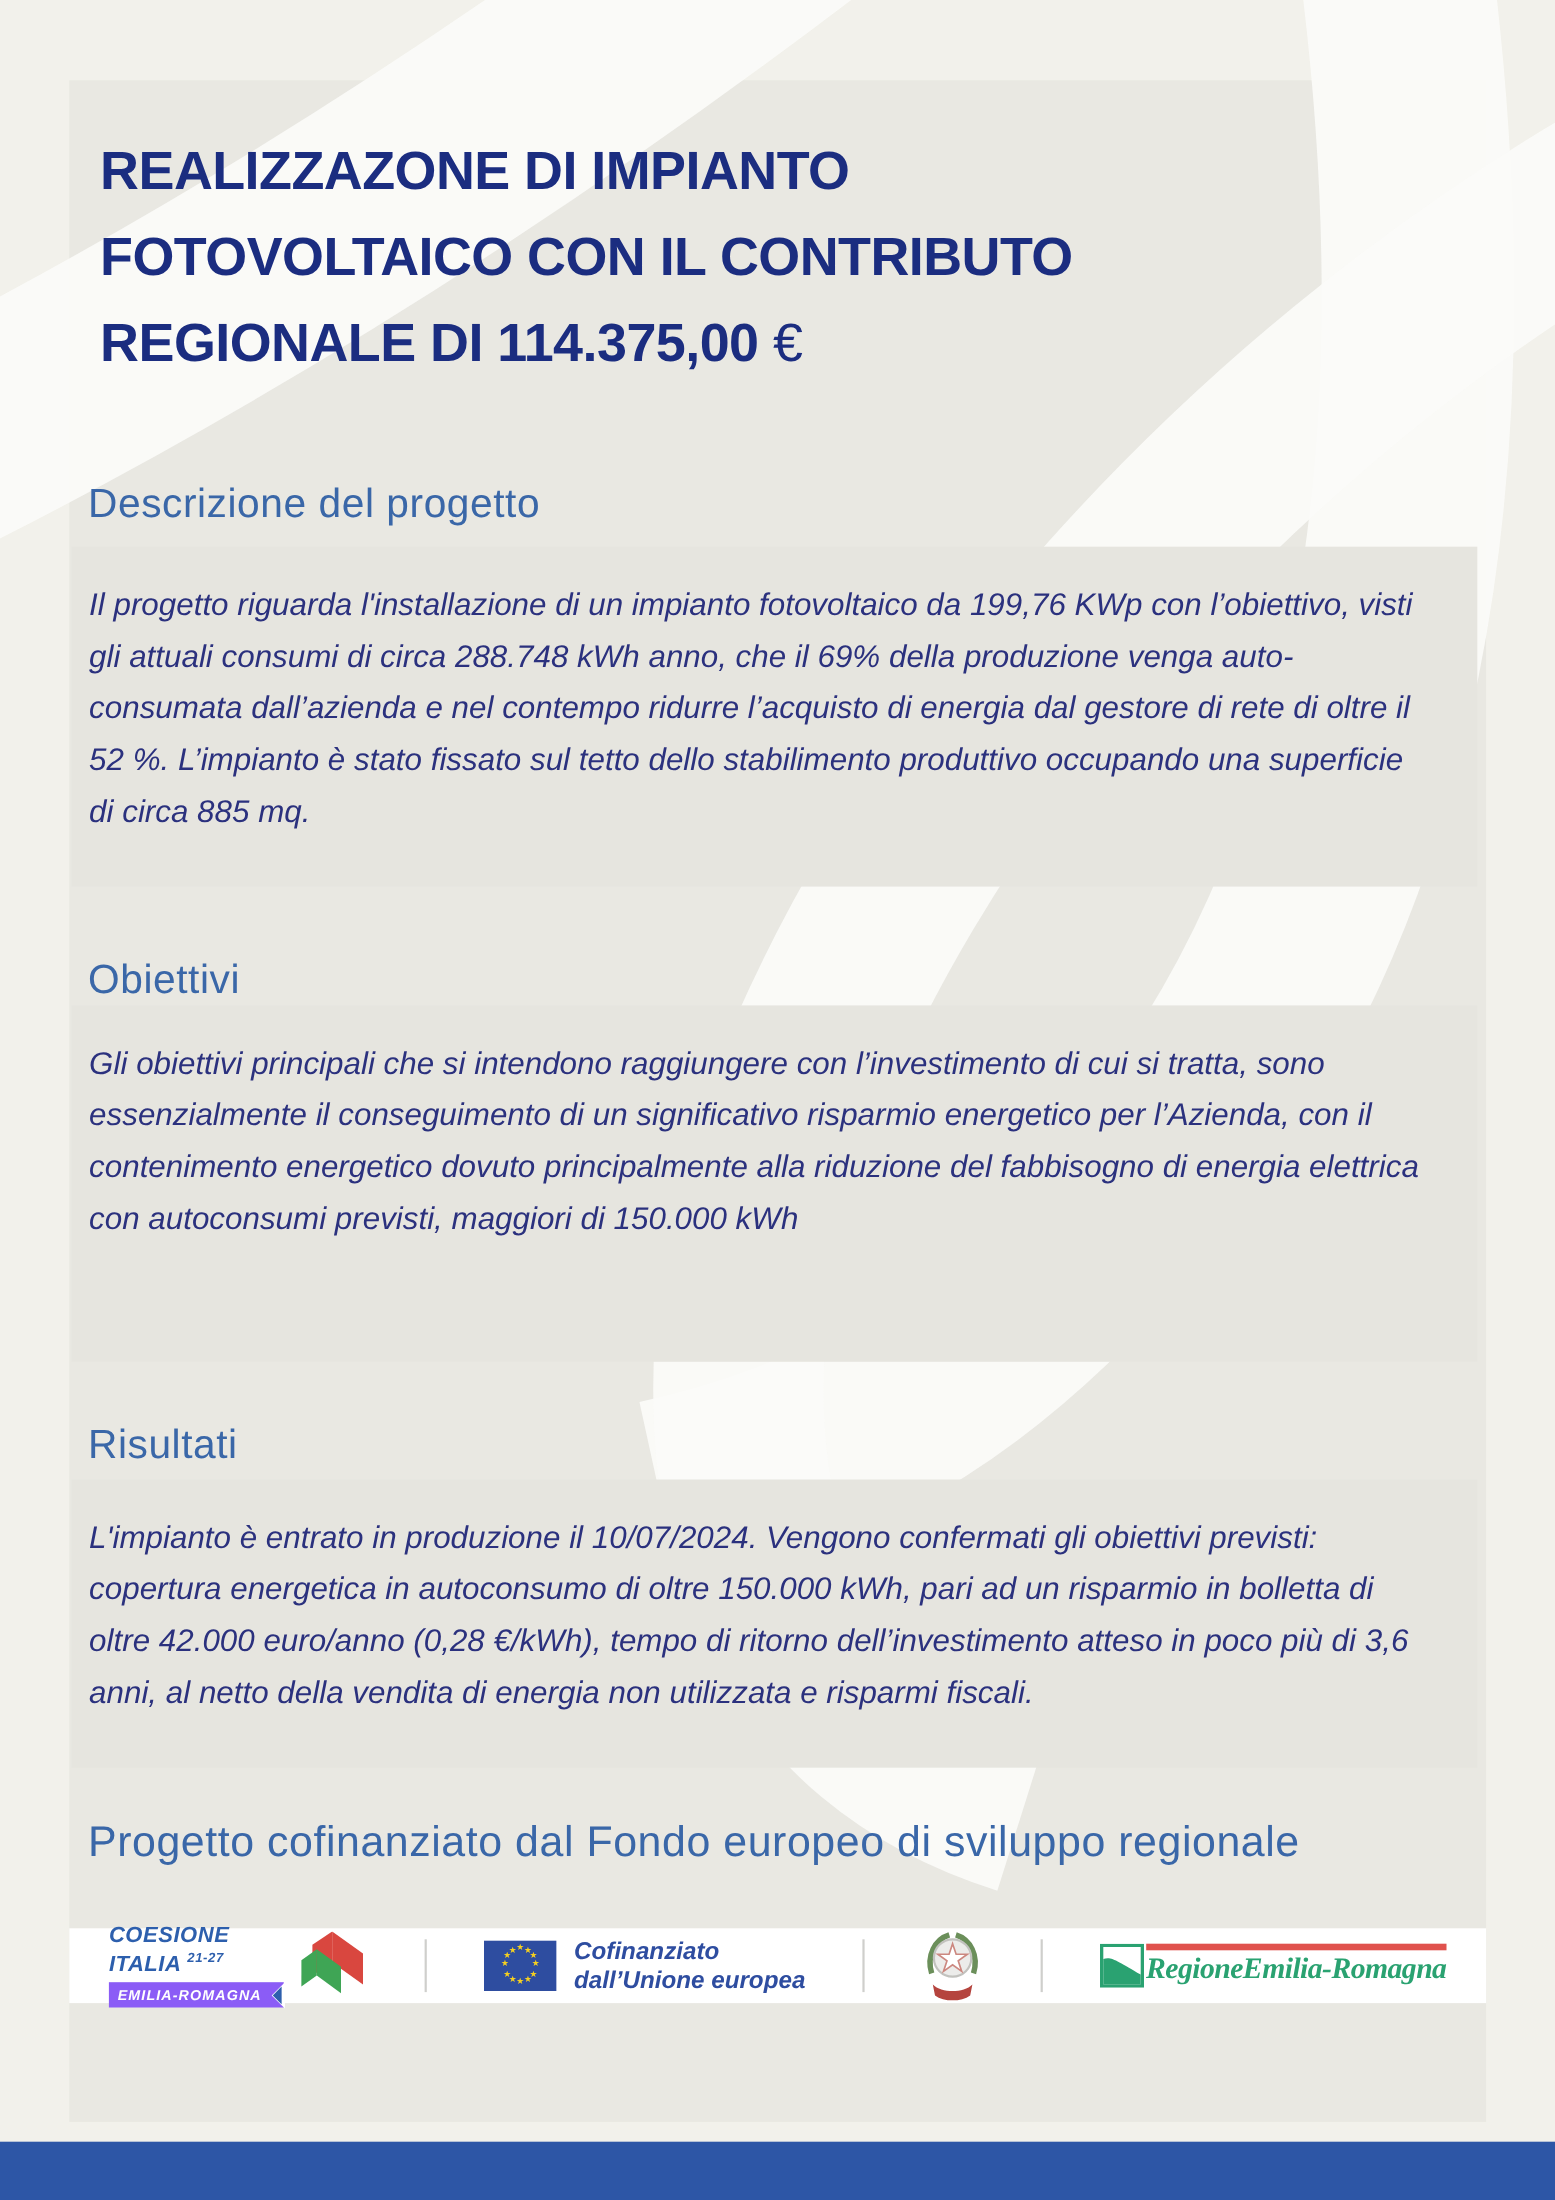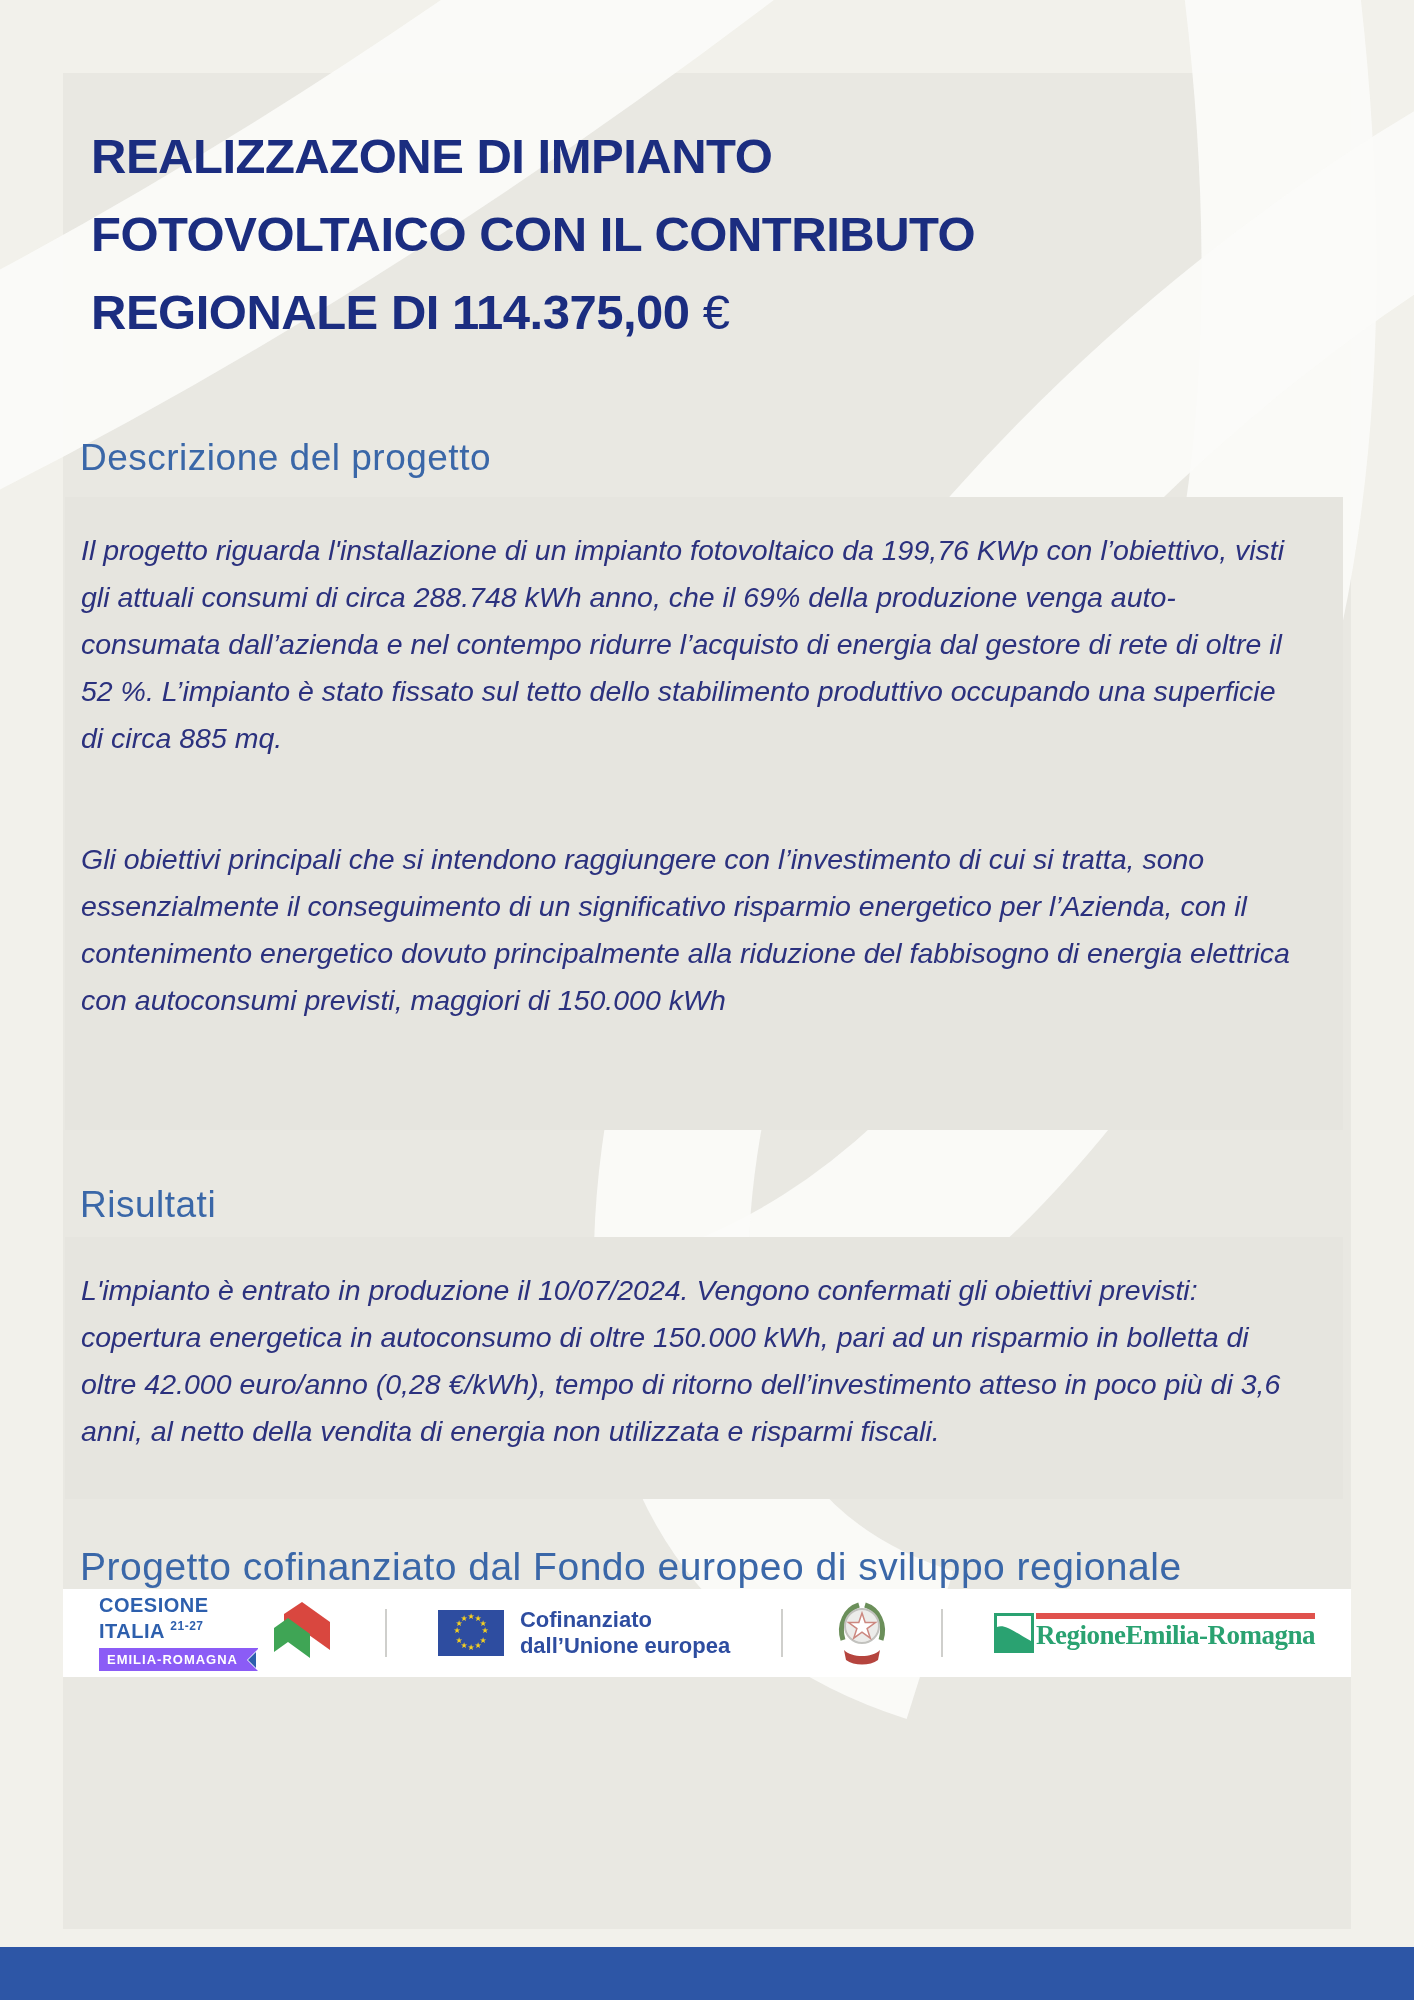--- a/index.html
+++ b/index.html
@@ -38,23 +38,23 @@
     padding:30px 48px 44px 16px;
     font-size:28.5px; line-height:47px; color:#2b317e;font-style:italic;
   }
   .section.s2 .panel { padding-bottom:106px; }
   .funding {
     margin:46px 0 0 17px;
     font-size:39px; line-height:44px; font-weight:400;
     color:#3a67a8; letter-spacing:0.5px;
   }
   .logo-strip {
-    height:88px; background:#ffffff;
+    margin-top:56px; height:68px; background:#ffffff;
     display:flex; align-items:center; justify-content:space-between;
-    padding:0 36px; box-sizing:border-box;
+    padding:0 36px; box-sizing:border-box;font-style:italic;
   }
   .divider { width:2px; height:48px; background:#cfcfcc; }
   
   .coesione { display:flex; align-items:center; gap:10px; }
   .coesione-text { display:flex; flex-direction:column; }
   .coesione-l1, .coesione-l2 {
     color:#2d5fad; font-weight:bold; font-size:20px; line-height:21px; letter-spacing:0.5px;
   }
   .coesione-l2 sup { font-size:12px; font-weight:bold; }
   .coesione-banner {
@@ -110,20 +110,21 @@
     <span>REGIONALE DI 114.375,00</span>
     <span class="euro">€</span>
   </h1>
 
   <section class="section s1">
     <h2>Descrizione del progetto</h2>
     <div class="panel">Il progetto riguarda l'installazione di un impianto fotovoltaico da 199,76 KWp con l’obiettivo, visti gli attuali consumi di circa 288.748 kWh anno, che il 69% della produzione venga auto-consumata dall’azienda e nel contempo ridurre l’acquisto di energia dal gestore di rete di oltre il 52 %. L’impianto è stato fissato sul tetto dello stabilimento produttivo occupando una superficie di circa 885 mq.</div>
   </section>
 
   <section class="section s2">
+    <h2>Obiettivi</h2>
     <div class="panel">Gli obiettivi principali che si intendono raggiungere con l’investimento di cui si tratta, sono essenzialmente il conseguimento di un significativo risparmio energetico per l’Azienda, con il contenimento energetico dovuto principalmente alla riduzione del fabbisogno di energia elettrica con autoconsumi previsti, maggiori di 150.000 kWh</div>
   </section>
 
   <section class="section s3">
     <h2>Risultati</h2>
     <div class="panel">L'impianto è entrato in produzione il 10/07/2024. Vengono confermati gli obiettivi previsti: copertura energetica in autoconsumo di oltre 150.000 kWh, pari ad un risparmio in bolletta di oltre 42.000 euro/anno (0,28 €/kWh), tempo di ritorno dell’investimento atteso in poco più di 3,6 anni, al netto della vendita di energia non utilizzata e risparmi fiscali.</div>
   </section>
 
   <p class="funding">Progetto cofinanziato dal Fondo europeo di sviluppo regionale</p>
 

